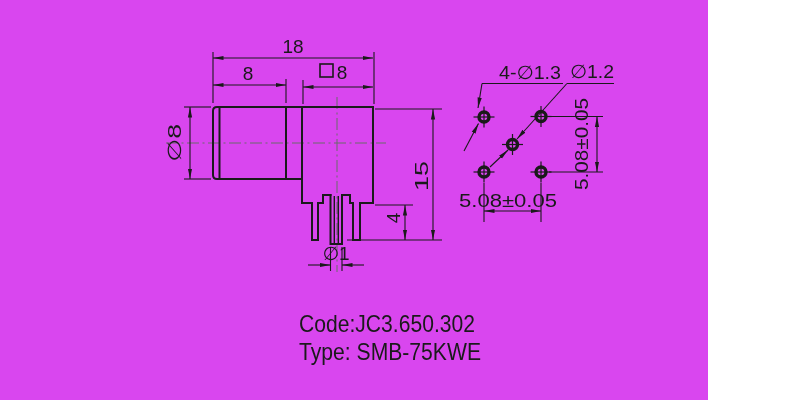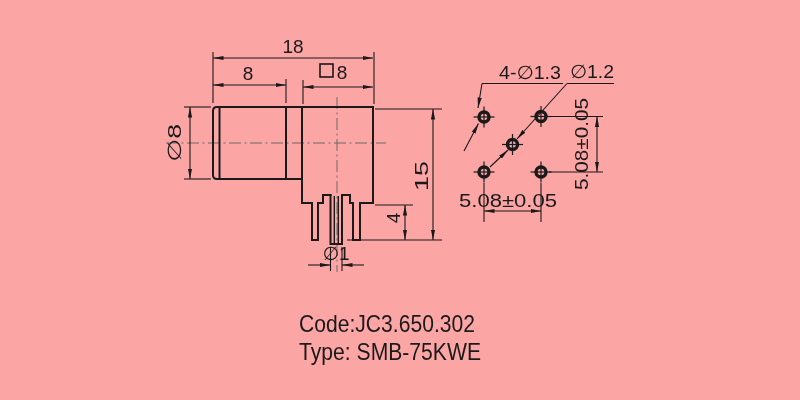--- a/index.html
+++ b/index.html
@@ -1,17 +1,17 @@
 <!DOCTYPE html>
 <html><head>
 <meta charset="utf-8">
 <style>
   html,body{margin:0;padding:0;background:#ffffff;}
   .stage{
-    position:relative;width:800px;height:400px;background:#fca5a5;overflow:hidden;
+    position:relative;width:708px;height:400px;background:#d946ef;overflow:hidden;
     font-family:"Liberation Sans","DejaVu Sans",sans-serif;
   }
   svg{display:block;}
   text{
     font-family:"Liberation Sans","DejaVu Sans",sans-serif;
     fill:#1a1a1a;
   }
   .t-dim{font-size:19px;}
   .t-pitch{font-size:18px;}
   .t-title{font-size:24px;}

